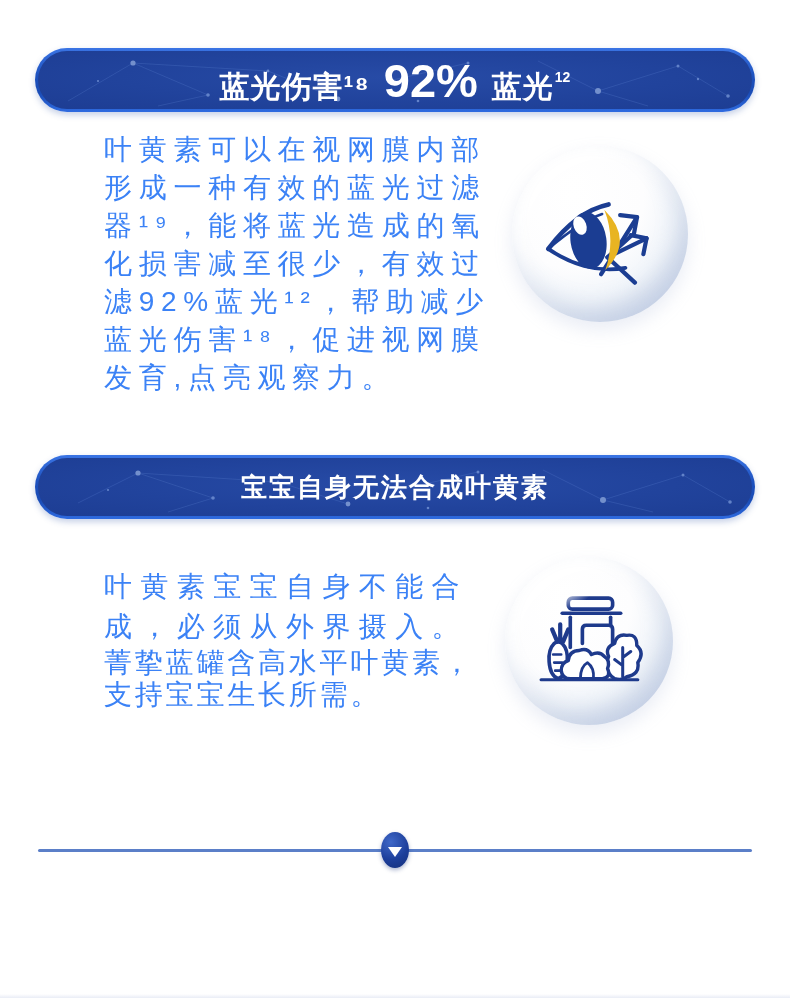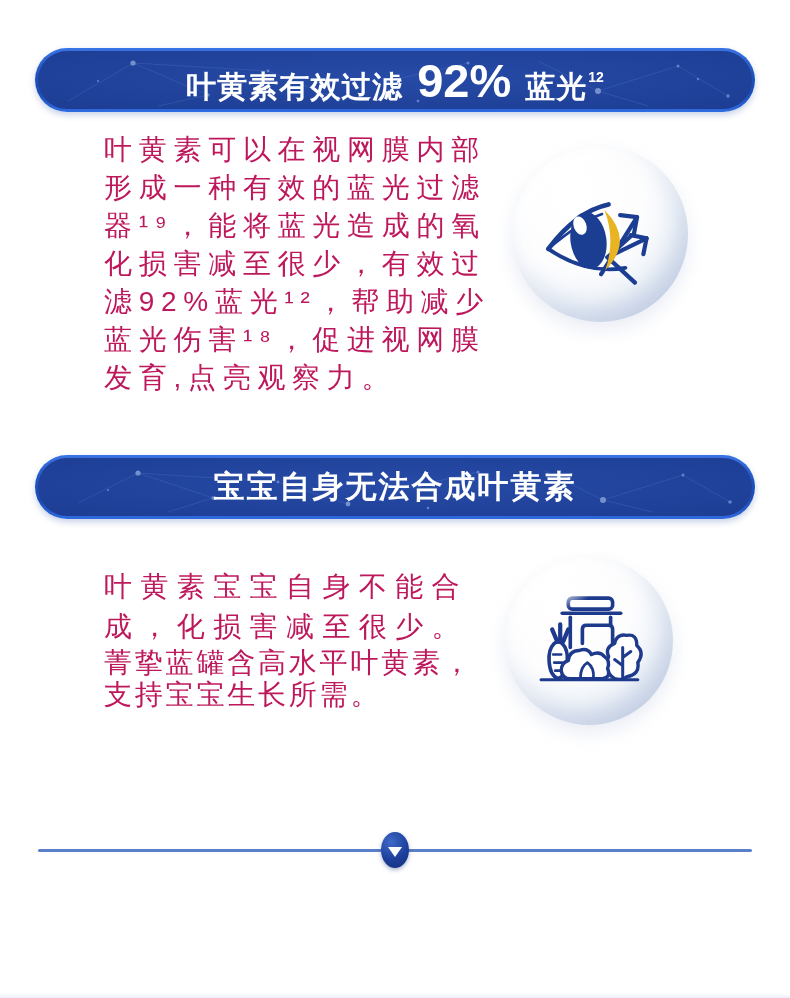--- a/index.html
+++ b/index.html
@@ -12,24 +12,24 @@
            box-shadow:0 3px 6px rgba(30,70,160,0.25); }
   .banner-inner{ position:relative; width:100%; height:100%; border-radius:30px; overflow:hidden;
            background:radial-gradient(ellipse at 50% 45%, #274ba6 0%, #21439c 55%, #1d3d93 100%);
            display:flex; align-items:center; justify-content:center; }
   .banner-pattern{ position:absolute; inset:0; width:100%; height:100%; opacity:.55; }
   .banner-title{ position:relative; display:flex; align-items:baseline; justify-content:center;
            color:#ffffff; font-weight:bold; white-space:nowrap; }
   .t-normal{ font-size:30px; letter-spacing:1px; }
   .t-big{ font-size:47px; letter-spacing:0; margin:0 14px; font-weight:800; }
   .t-sup{ font-size:14px; position:relative; top:-15px; margin-left:1px; font-weight:bold; }
-  .t-single{ font-size:31px; letter-spacing:2px; }
+  .t-single{ font-size:26px; letter-spacing:2px; }
 
   
-  .para{ position:absolute; color:#be185d; font-size:28px; white-space:pre-line; }
+  .para{ position:absolute; color:#3b82f6; font-size:28px; white-space:pre-line; }
   .para-1{ left:104px; top:131px; line-height:38px; letter-spacing:0.24em; }
   .para-2a{ left:104px; top:567px; line-height:40px; letter-spacing:0.30em; }
   .para-2b{ left:104px; top:647px; line-height:32px; letter-spacing:0.10em; }
 
   
   .sphere{ position:absolute; border-radius:50%;
      background:radial-gradient(circle at 34% 28%, #ffffff 0%, #fdfdfe 42%, #f1f5fa 62%, #e0e7f3 78%, #cfdaec 92%, #c6d2e8 100%);
      box-shadow: inset -9px -14px 22px rgba(140,160,200,0.30), inset 10px 12px 18px rgba(255,255,255,0.95), 0 8px 18px rgba(160,175,210,0.22);
      display:flex; align-items:center; justify-content:center; }
   .sphere::after{ content:""; position:absolute; left:16%; top:8%; width:38%; height:24%;
@@ -76,21 +76,21 @@
           <circle cx="430" cy="12" r="1.5"></circle>
           <circle cx="560" cy="40" r="3" fill="#b9d0f5"></circle>
           <circle cx="640" cy="15" r="1.5"></circle>
           <circle cx="690" cy="45" r="1.8"></circle>
           <circle cx="60" cy="30" r="1.1"></circle>
           <circle cx="380" cy="50" r="1.3"></circle>
           <circle cx="660" cy="28" r="1.2"></circle>
         </g>
       </svg>
       <div class="banner-title">
-        <span class="t-normal">叶黄素有效过滤</span>
+        <span class="t-normal">蓝光伤害¹⁸</span>
         <span class="t-big">92%</span>
         <span class="t-normal">蓝光</span>
         <span class="t-sup">12</span>
       </div>
     </div>
   </div>
 
   <p class="para para-1">叶黄素可以在视网膜内部
 形成一种有效的蓝光过滤
 器¹⁹，能将蓝光造成的氧
@@ -146,21 +146,21 @@
           <circle cx="390" cy="50" r="1.3"></circle>
         </g>
       </svg>
       <div class="banner-title">
         <span class="t-single">宝宝自身无法合成叶黄素</span>
       </div>
     </div>
   </div>
 
   <p class="para para-2a">叶黄素宝宝自身不能合
-成，化损害减至很少。</p>
+成，必须从外界摄入。</p>
   <p class="para para-2b">菁挚蓝罐含高水平叶黄素，
 支持宝宝生长所需。</p>
 
   <div class="sphere sphere-2">
     <svg viewBox="0 0 110 100">
       <g stroke="#1e3a8c" fill="none" stroke-linecap="round" stroke-linejoin="round">
 
         <rect x="34" y="7" width="44" height="11" rx="4" stroke-width="3.6"></rect>
         <line x1="28" y1="22" x2="86" y2="22" stroke-width="3.6"></line>
 

